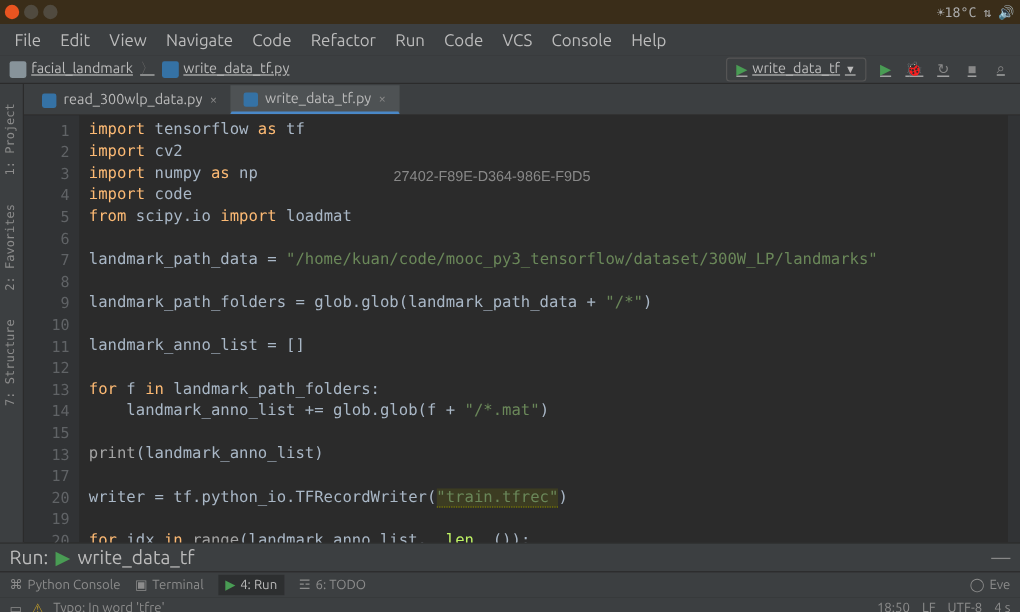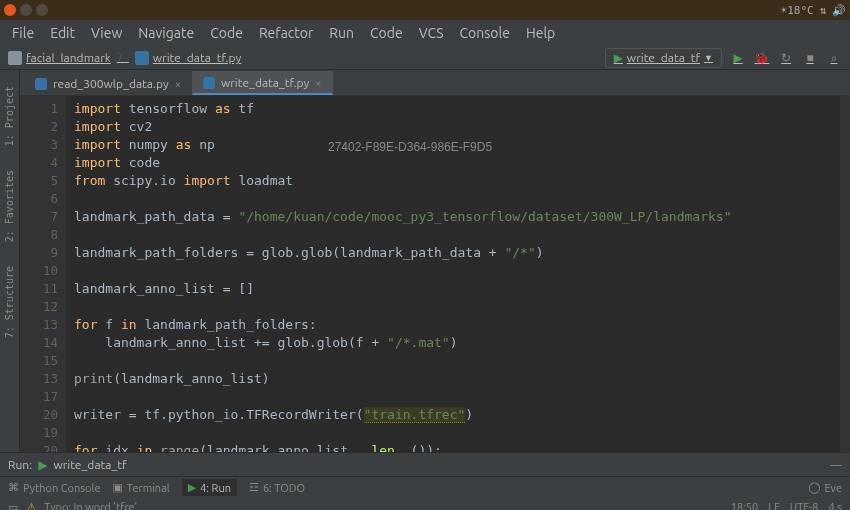--- a/index.html
+++ b/index.html
@@ -155,21 +155,21 @@
   background: #313335;
 }
 .run-tool {
   background: #3c3f41;
   border-top: 1px solid #2b2b2b;
   height: 24px;
   display: flex;
   align-items: center;
   padding: 0 8px;
   font-family: "Ubuntu", sans-serif;
-  font-size: 12px;
+  font-size: 16px;
   color: #bbbbbb;
   gap: 6px;
   text-align: center;
 }
 .run-tool .hide { color: #888; }
 .bottom-tabs {
   background: #3c3f41;
   border-top: 1px solid #2b2b2b;
   height: 22px;
   display: flex;

